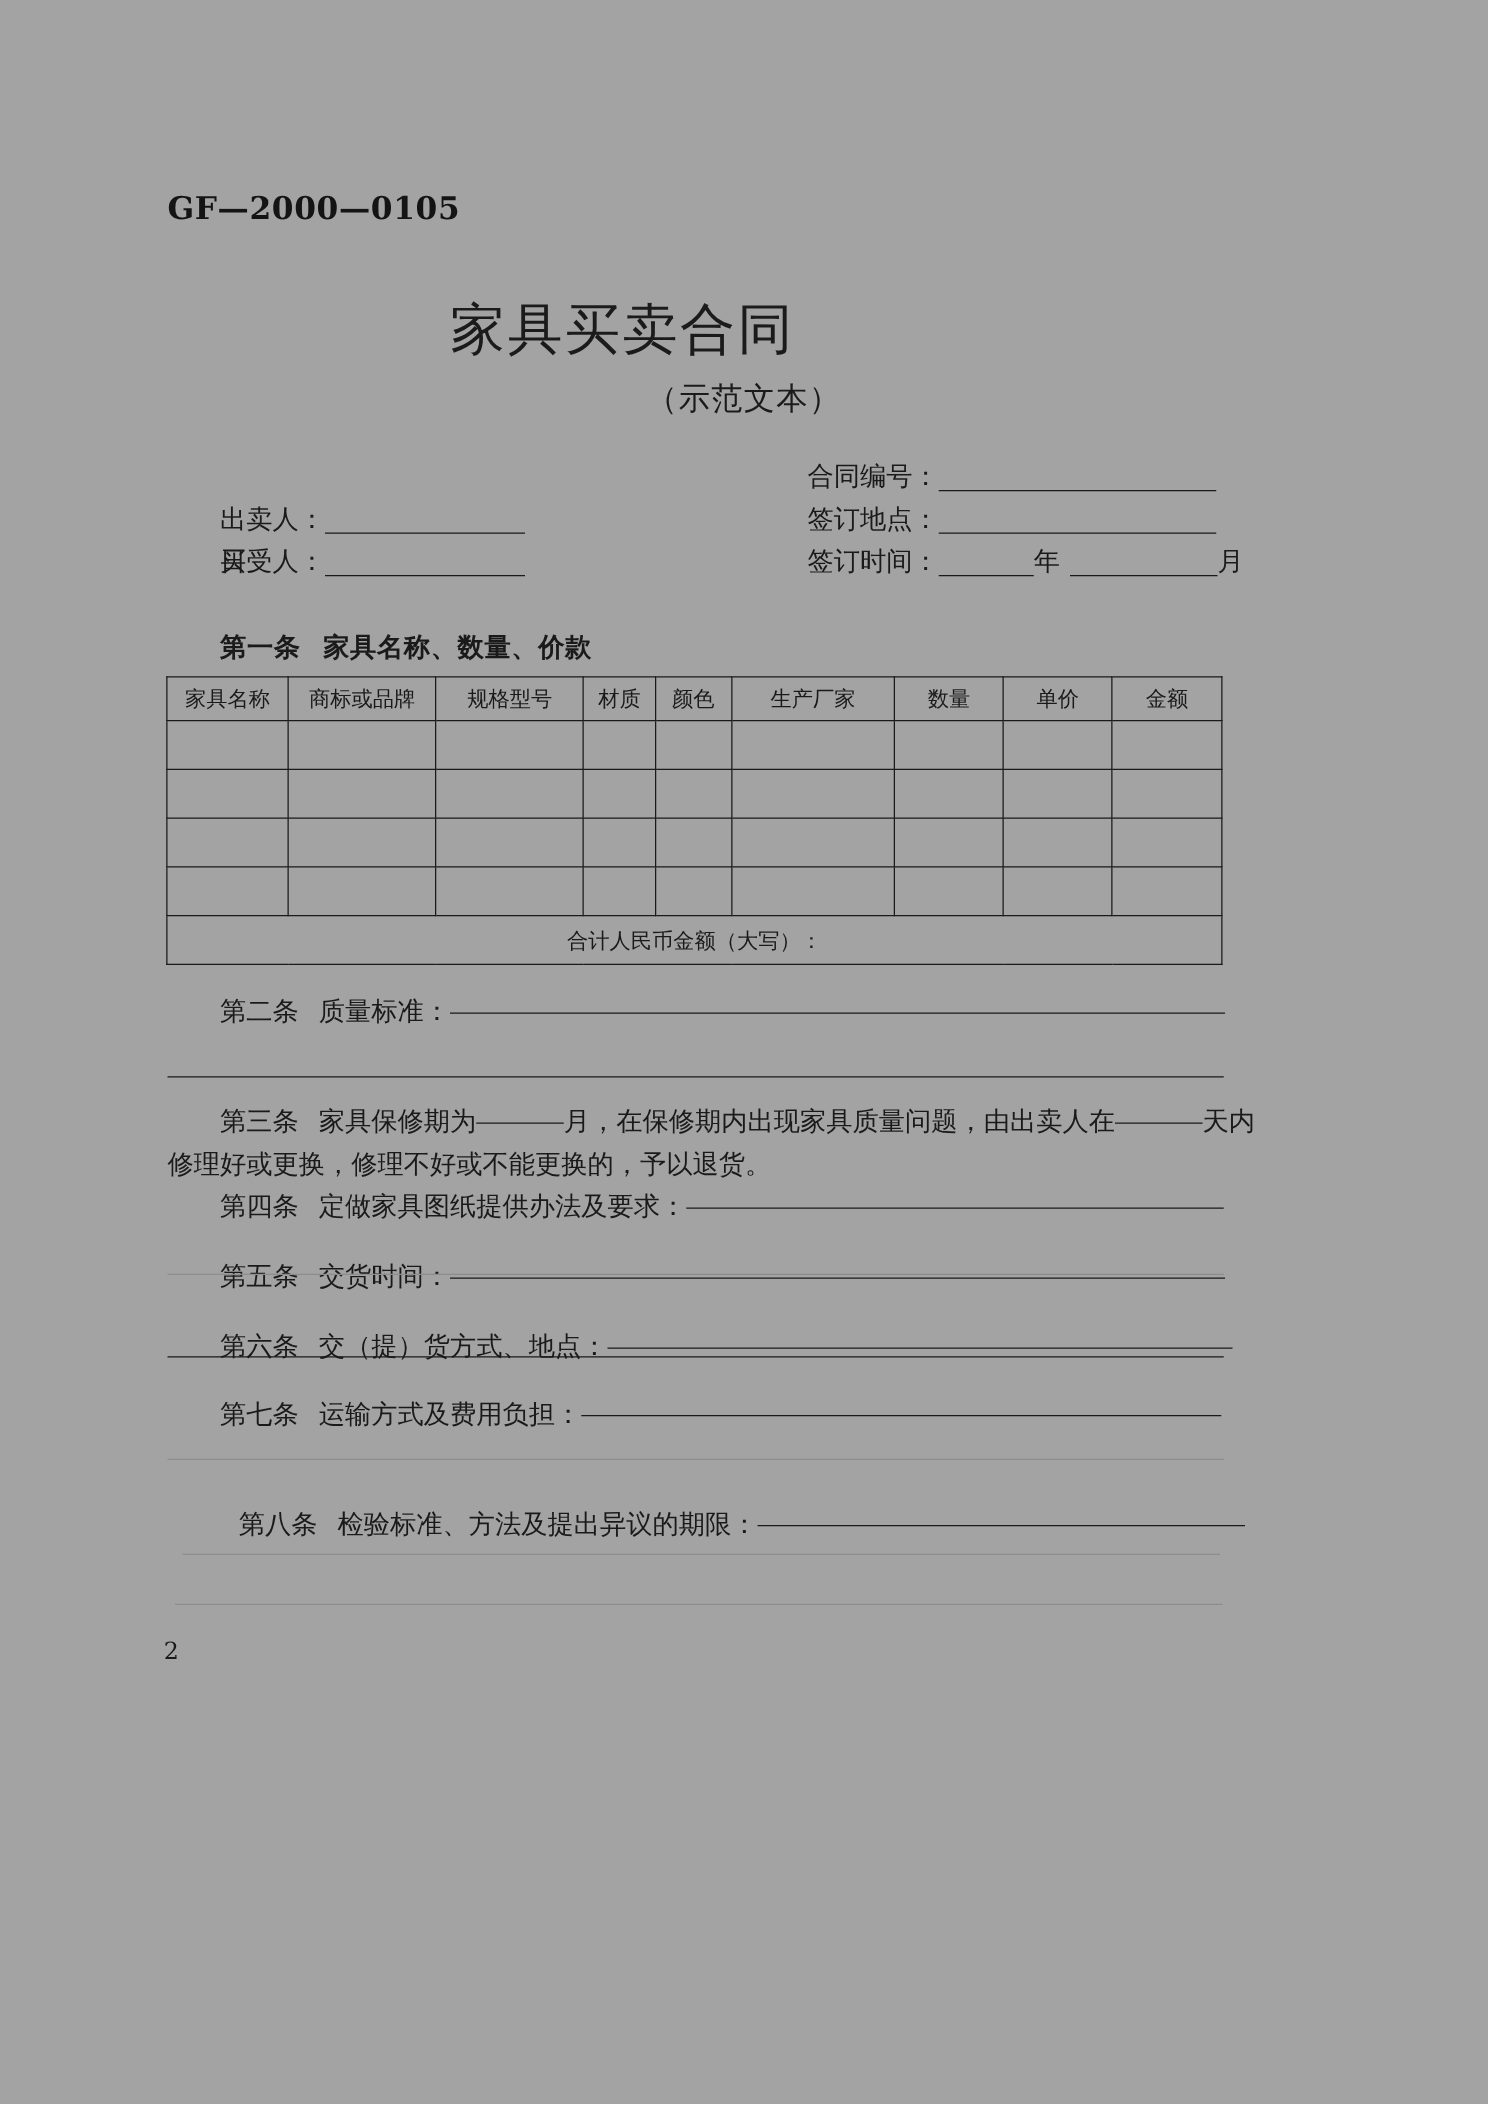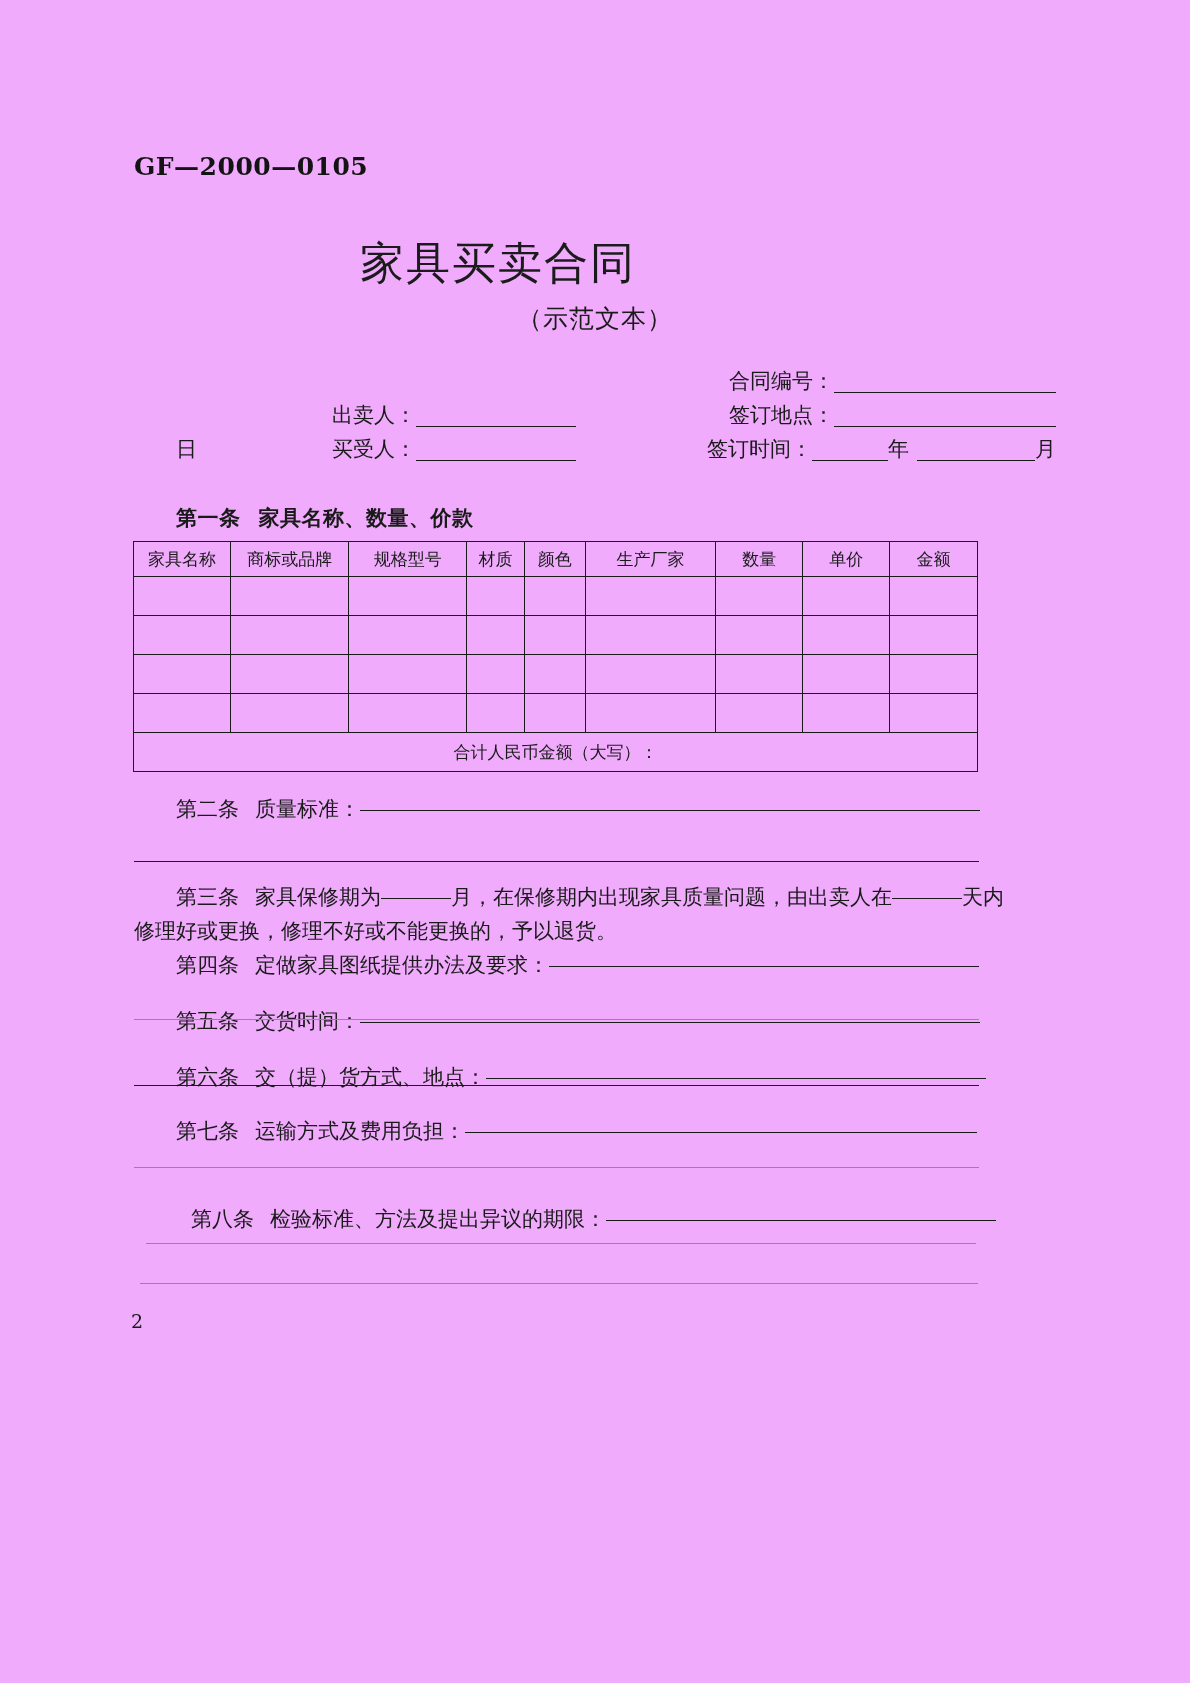--- a/index.html
+++ b/index.html
@@ -8,21 +8,21 @@
     background: #ffffff;
   }
   body {
     font-family: "DejaVu Sans", "Liberation Sans", sans-serif;
     color: #1a1a1a;
   }
   .page {
     position: relative;
     width: 1190px;
     height: 1683px;
-    background: #f0abfc;
+    background: #a3a3a3;
     overflow: hidden;
     box-sizing: border-box;
   }
 
   
   .doc-code {
     position: absolute;
     left: 134px;
     top: 152px;
     font-family: "DejaVu Serif", "Liberation Serif", serif;
@@ -61,21 +61,20 @@
     top: 364px;
     width: 922px;
     font-size: 21px;
     line-height: 34px;
   }
   .field-row {
     display: flex;
     align-items: flex-end;
     height: 34px;
     white-space: nowrap;
-    justify-content: flex-end;
   }
   .col-left {
     position: absolute;
     left: 42px;
     top: 34px;
     width: 400px;
   }
   .col-right {
     position: absolute;
     left: 512px;

